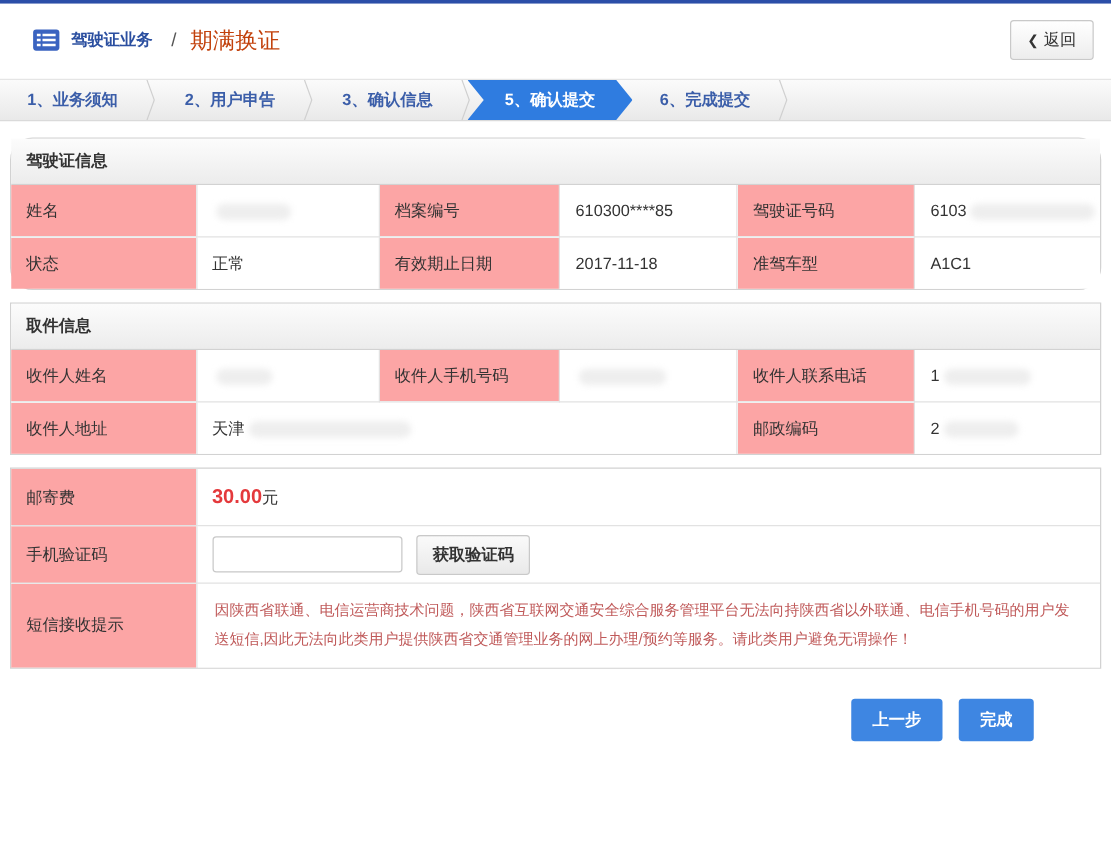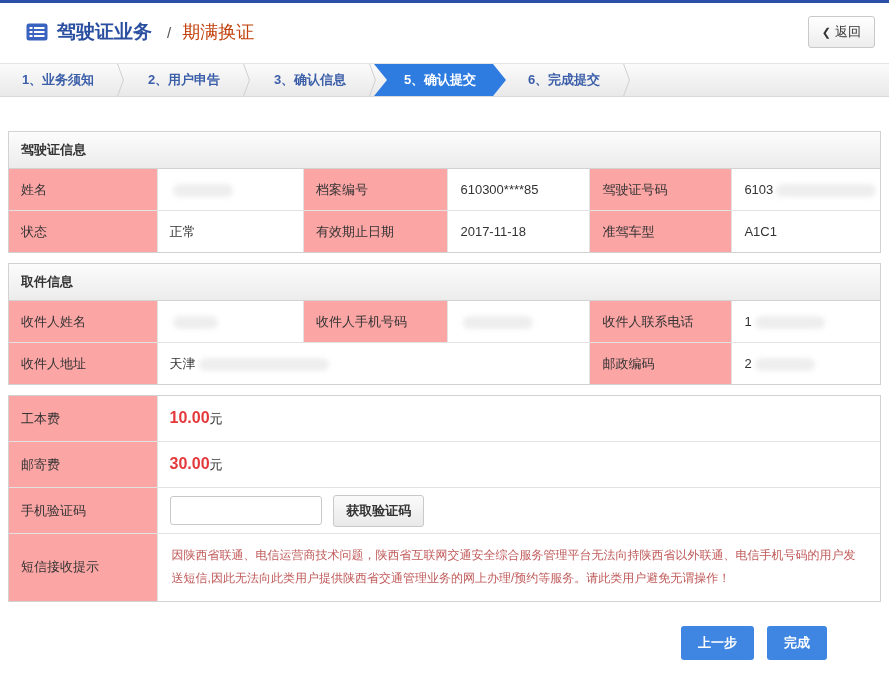--- a/index.html
+++ b/index.html
@@ -9,21 +9,21 @@
     font-family:"Liberation Sans","DejaVu Sans",sans-serif;
     font-size:13px;
   }
   .topline { height:3px; background:#2b4ea8; }
 
   
   .header { display:flex; align-items:center; justify-content:space-between;
             padding:13px 14px 15px 26px; background:#fff; }
   .title-wrap { display:flex; align-items:center; gap:9px; }
   .doc-icon { display:inline-flex; }
-  .page-title { font-size:19px; font-weight:bold; color:#2b4fa0; }
+  .page-title { font-size:13px; font-weight:bold; color:#2b4fa0; }
   .sep { font-size:15px; color:#555; margin:0 2px 0 6px; }
   .subtitle { font-size:18px; color:#c2410c; }
   .back-btn { border:1px solid #c9c9c9; border-radius:3px;
               background:linear-gradient(#ffffff,#ededed);
               padding:6px 13px; font-size:13px; color:#333; cursor:pointer;
               font-family:inherit;margin-left:35px; }
   .back-btn .chev { font-size:11px; margin-right:4px; font-weight:bold; }
 
   
   .steps { display:flex; align-items:stretch; height:32px;
@@ -36,21 +36,21 @@
   .chevsep::before { top:0; height:50%; transform:skewX(20deg); }
   .chevsep::after  { top:50%; height:50%; transform:skewX(-20deg); }
   .step.active { flex:0 0 132px; background:#2f7ce0; color:#fff;
                  clip-path:polygon(0 0, calc(100% - 13px) 0, 100% 50%,
                                    calc(100% - 13px) 100%, 0 100%, 13px 50%);
                  margin-left:-4px; }
   .steps .tail { flex:1 1 auto; }
 
   
   .section { margin:0 8px; border:1px solid #d2d2d2; background:#fff; }
-  .section.first { margin-top:34px; }
+  .section.first { margin-top:13px;border-radius:18px; }
   .section + .section { margin-top:10px; }
   .section-h { background:linear-gradient(#fcfcfc,#ececec);
                border-bottom:1px solid #d2d2d2;
                padding:9px 12px; font-weight:bold; color:#333; font-size:13px; }
   table { width:100%; border-collapse:collapse; table-layout:fixed; }
   td { border:1px solid #e2e2e2; height:41px; padding:0 12px; font-size:13px;
        overflow:hidden; white-space:nowrap; }
   tr:first-child td { border-top:none; }
   tr:last-child td { border-bottom:none; }
   td:first-child { border-left:none; }
@@ -183,24 +183,20 @@
     </table>
 </div>
 
 <div class="section">
   <table>
     <colgroup>
         <col style="width:17%">
         <col style="width:83%">
       </colgroup>
     <tbody>
-        <tr>
-      <td class="lbl tall">工本费</td>
-      <td class="val tall"><span class="fee-num">10.00</span><span class="fee-unit">元</span></td>
-    </tr>
     <tr>
       <td class="lbl tall">邮寄费</td>
       <td class="val tall"><span class="fee-num">30.00</span><span class="fee-unit">元</span></td>
     </tr>
     <tr>
       <td class="lbl tall">手机验证码</td>
       <td class="val tall">
         <input class="captcha-input" type="text" value="" style="">
         <button class="captcha-btn">获取验证码</button>
       </td>

